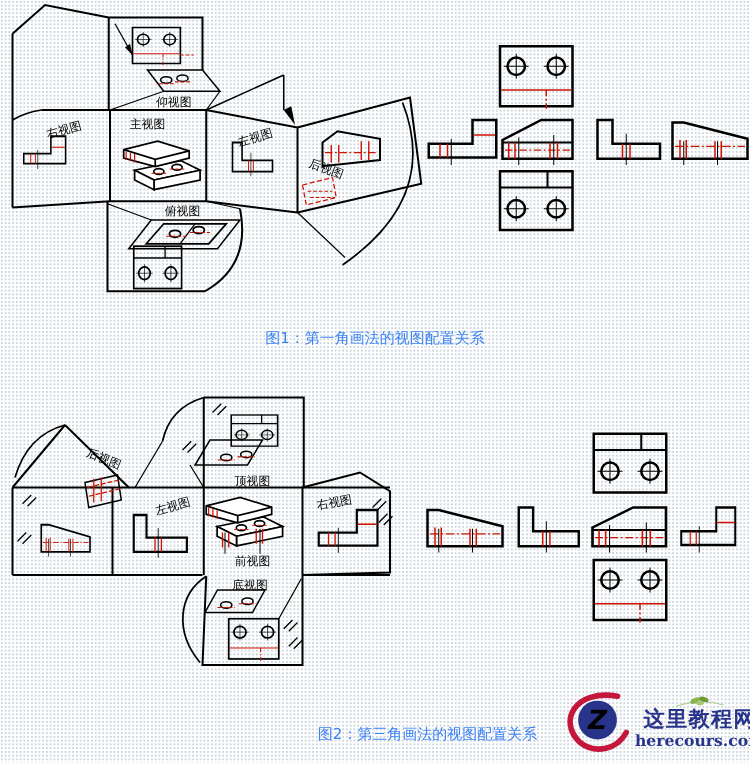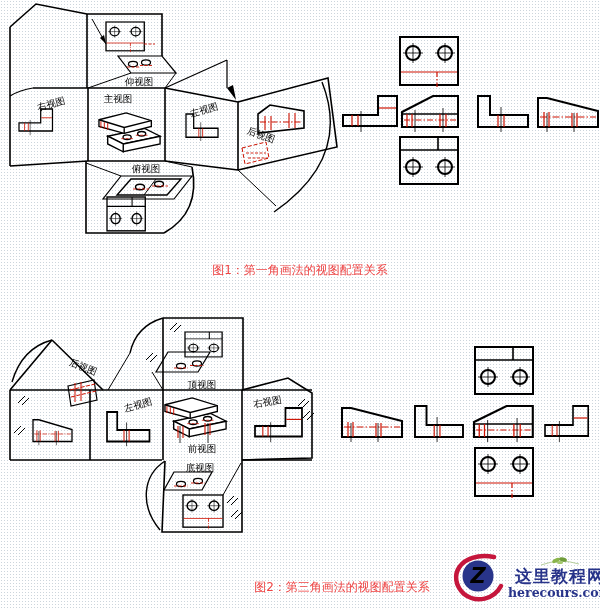--- a/index.html
+++ b/index.html
@@ -6,21 +6,21 @@
   body{
     width:600px;height:610px;position:relative;overflow:hidden;
     background-color:#ffffff;
     background-image:radial-gradient(circle,#ccd5dc 0.55px,rgba(255,255,255,0) 0.9px);
     background-size:3px 3px;
     font-family:"DejaVu Sans",sans-serif;
   }
   svg{position:absolute;}
   svg text{font-family:"DejaVu Sans",sans-serif;fill:#000;}
   .vlabel{font-size:9.5px;text-anchor:middle;}
-  .cap{position:absolute;left:0;width:600px;text-align:center;font-size:12px;color:#ef4444;}
+  .cap{position:absolute;left:0;width:600px;text-align:center;font-size:12px;color:#3b82f6;}
   #cap1{top:262px;}
   #cap2{top:579px;padding-left:42px;}
   #fig1-unfold{left:0;top:0;}
   #fig1-flat{left:335px;top:20px;}
   #fig2-unfold{left:0;top:308px;}
   #fig2-flat{left:335px;top:335px;}
   .logo{position:absolute;left:450px;top:550px;display:flex;align-items:center;}
   .logo-text{display:flex;flex-direction:column;align-items:center;margin-left:2px;}
   .site-name{font-size:17px;font-weight:bold;color:#28348a;letter-spacing:1px;line-height:1.1;}
   .site-url{font-size:12.5px;font-weight:bold;color:#28348a;font-family:"DejaVu Serif",serif;line-height:1.1;}

